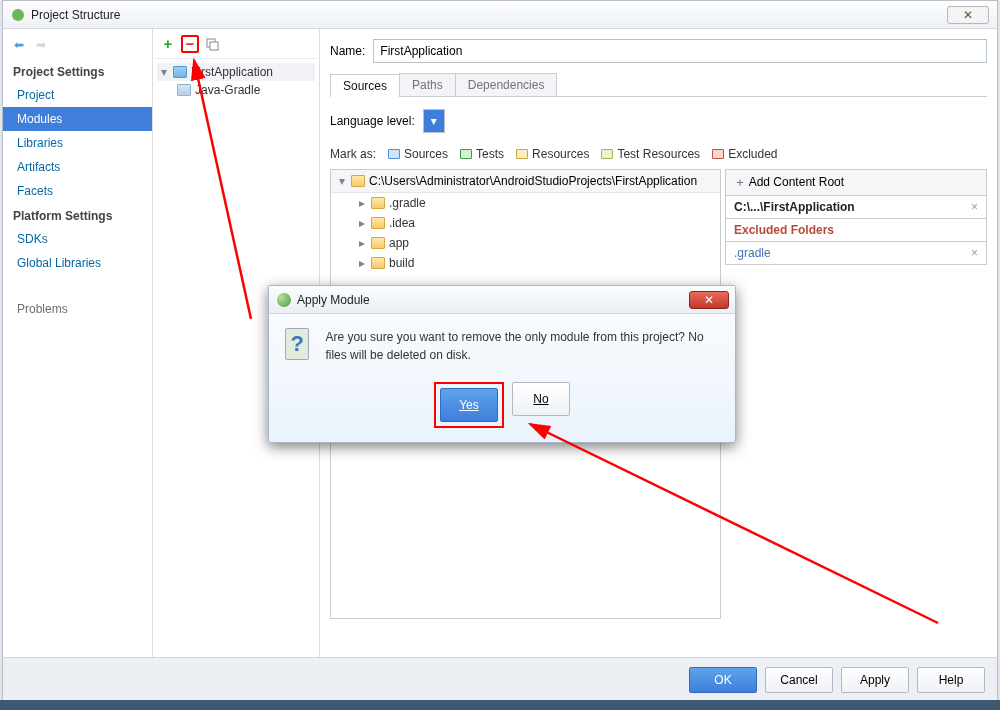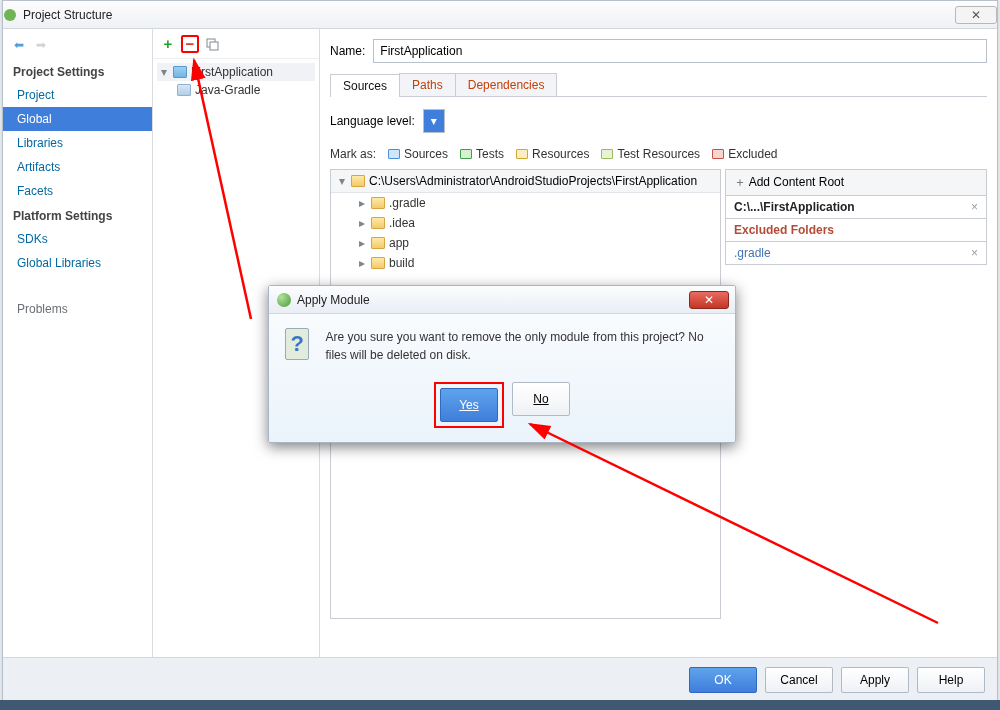--- a/index.html
+++ b/index.html
@@ -1,18 +1,18 @@
 <!DOCTYPE html>
 <html><head>
 <meta charset="utf-8">
 <style>
   * { box-sizing: border-box; font-family: "Segoe UI", Tahoma, sans-serif; font-size: 12px; }
   html, body { margin:0; padding:0; width:1000px; height:710px; background:#eceff3; overflow:hidden; }
   .main-window { position:absolute; left:2px; top:0; width:996px; height:702px; background:#fff; border:1px solid #b7c1cc; box-shadow:0 0 4px rgba(0,0,0,.15); }
-  .titlebar { height:28px; background:linear-gradient(#fdfdfe,#eef1f5); border-bottom:1px solid #d2d7dd; display:flex; align-items:center; padding:0 0; }
+  .titlebar { height:28px; background:linear-gradient(#fdfdfe,#eef1f5); border-bottom:1px solid #d2d7dd; display:flex; align-items:center; padding:0 8px; }
   .titlebar .icon { width:14px; height:14px; margin-right:6px; }
   .titlebar .title { flex:1; color:#222; }
   .titlebar .winctl { width:42px; height:18px; border:1px solid #b7b7b7; border-radius:3px; display:flex; align-items:center; justify-content:center; color:#555; background:#f4f4f4; }
   .ghost-menu { position:absolute; left:74px; top:7px; color:#c7cbd0; font-size:12px; letter-spacing:.5px; }
 
   .body { position:absolute; top:28px; left:0; right:0; bottom:44px; display:flex; }
   .sidebar { width:150px; border-right:1px solid #d9dde1; background:#fff; display:flex; flex-direction:column; }
   .nav-btns { display:flex; gap:6px; padding:8px 8px 6px; }
   .arrow { width:16px; height:16px; display:flex; align-items:center; justify-content:center; color:#4f9eda; cursor:pointer; }
   .arrow.disabled { color:#cfd2d7; }
@@ -33,21 +33,21 @@
   .tree-row { display:flex; align-items:center; gap:4px; padding:2px 2px; color:#333; }
   .tree-row.top { background:#f0f2f5; }
   .fldr { width:14px; height:12px; background:linear-gradient(#a0cff0,#6fb6e6); border:1px solid #5a98c8; border-radius:1px; }
   .fldr.y { background:linear-gradient(#fdeaa6,#f4c96b); border-color:#d8a543; }
   .chev { width:10px; text-align:center; color:#7e848a; }
 
   .content { flex:1; background:#fff; padding:10px 10px; overflow:hidden; position:relative; }
   .row { display:flex; align-items:center; gap:8px; margin-bottom:10px; }
   .name-input { flex:1; height:24px; border:1px solid #b7c1cc; padding:0 6px; }
   .tabs { display:flex; border-bottom:1px solid #c9cdd3; }
-  .tab { padding:4px 12px; border:1px solid #c9cdd3; border-bottom:none; background:#f2f4f7; margin-right:-1px; color:#c2410c; cursor:pointer; }
+  .tab { padding:4px 12px; border:1px solid #c9cdd3; border-bottom:none; background:#f2f4f7; margin-right:-1px; color:#737373; cursor:pointer; }
   .tab.active { background:#fff; color:#111; position:relative; top:1px; }
   .lang-row { margin-top:12px; }
   .dropdown { display:flex; align-items:center; border:1px solid #b7c1cc; height:24px; }
   .dropdown .dd-text { padding:0 8px; width:280px; }
   .dropdown .dd-btn { width:20px; height:100%; background:#3f7edb; display:flex; align-items:center; justify-content:center; color:#fff; }
   .mark-row { margin-top:14px; color:#333; display:flex; align-items:center; gap:8px; }
   .mark-icon { width:12px; height:10px; border:1px solid; display:inline-block; border-radius:1px; margin-left:4px; margin-right:-4px; }
 
   .splitpane { display:flex; margin-top:8px; height:450px; }
   .treebox { flex:1; border:1px solid #c9cdd3; background:#fff; }
@@ -100,21 +100,21 @@
 
   <div class="body">
 
     <div class="sidebar">
       <div class="nav-btns">
         <span class="arrow">⬅</span>
         <span class="arrow disabled">➡</span>
       </div>
       <div class="section-title">Project Settings</div>
       <div class="menu-item">Project</div>
-      <div class="menu-item sel">Global</div>
+      <div class="menu-item sel">Modules</div>
       <div class="menu-item">Libraries</div>
       <div class="menu-item">Artifacts</div>
       <div class="menu-item">Facets</div>
       <div class="section-title">Platform Settings</div>
       <div class="menu-item">SDKs</div>
       <div class="menu-item">Global Libraries</div>
       <div class="spacer"></div>
       <div class="menu-item muted">Problems</div>
     </div>
 

